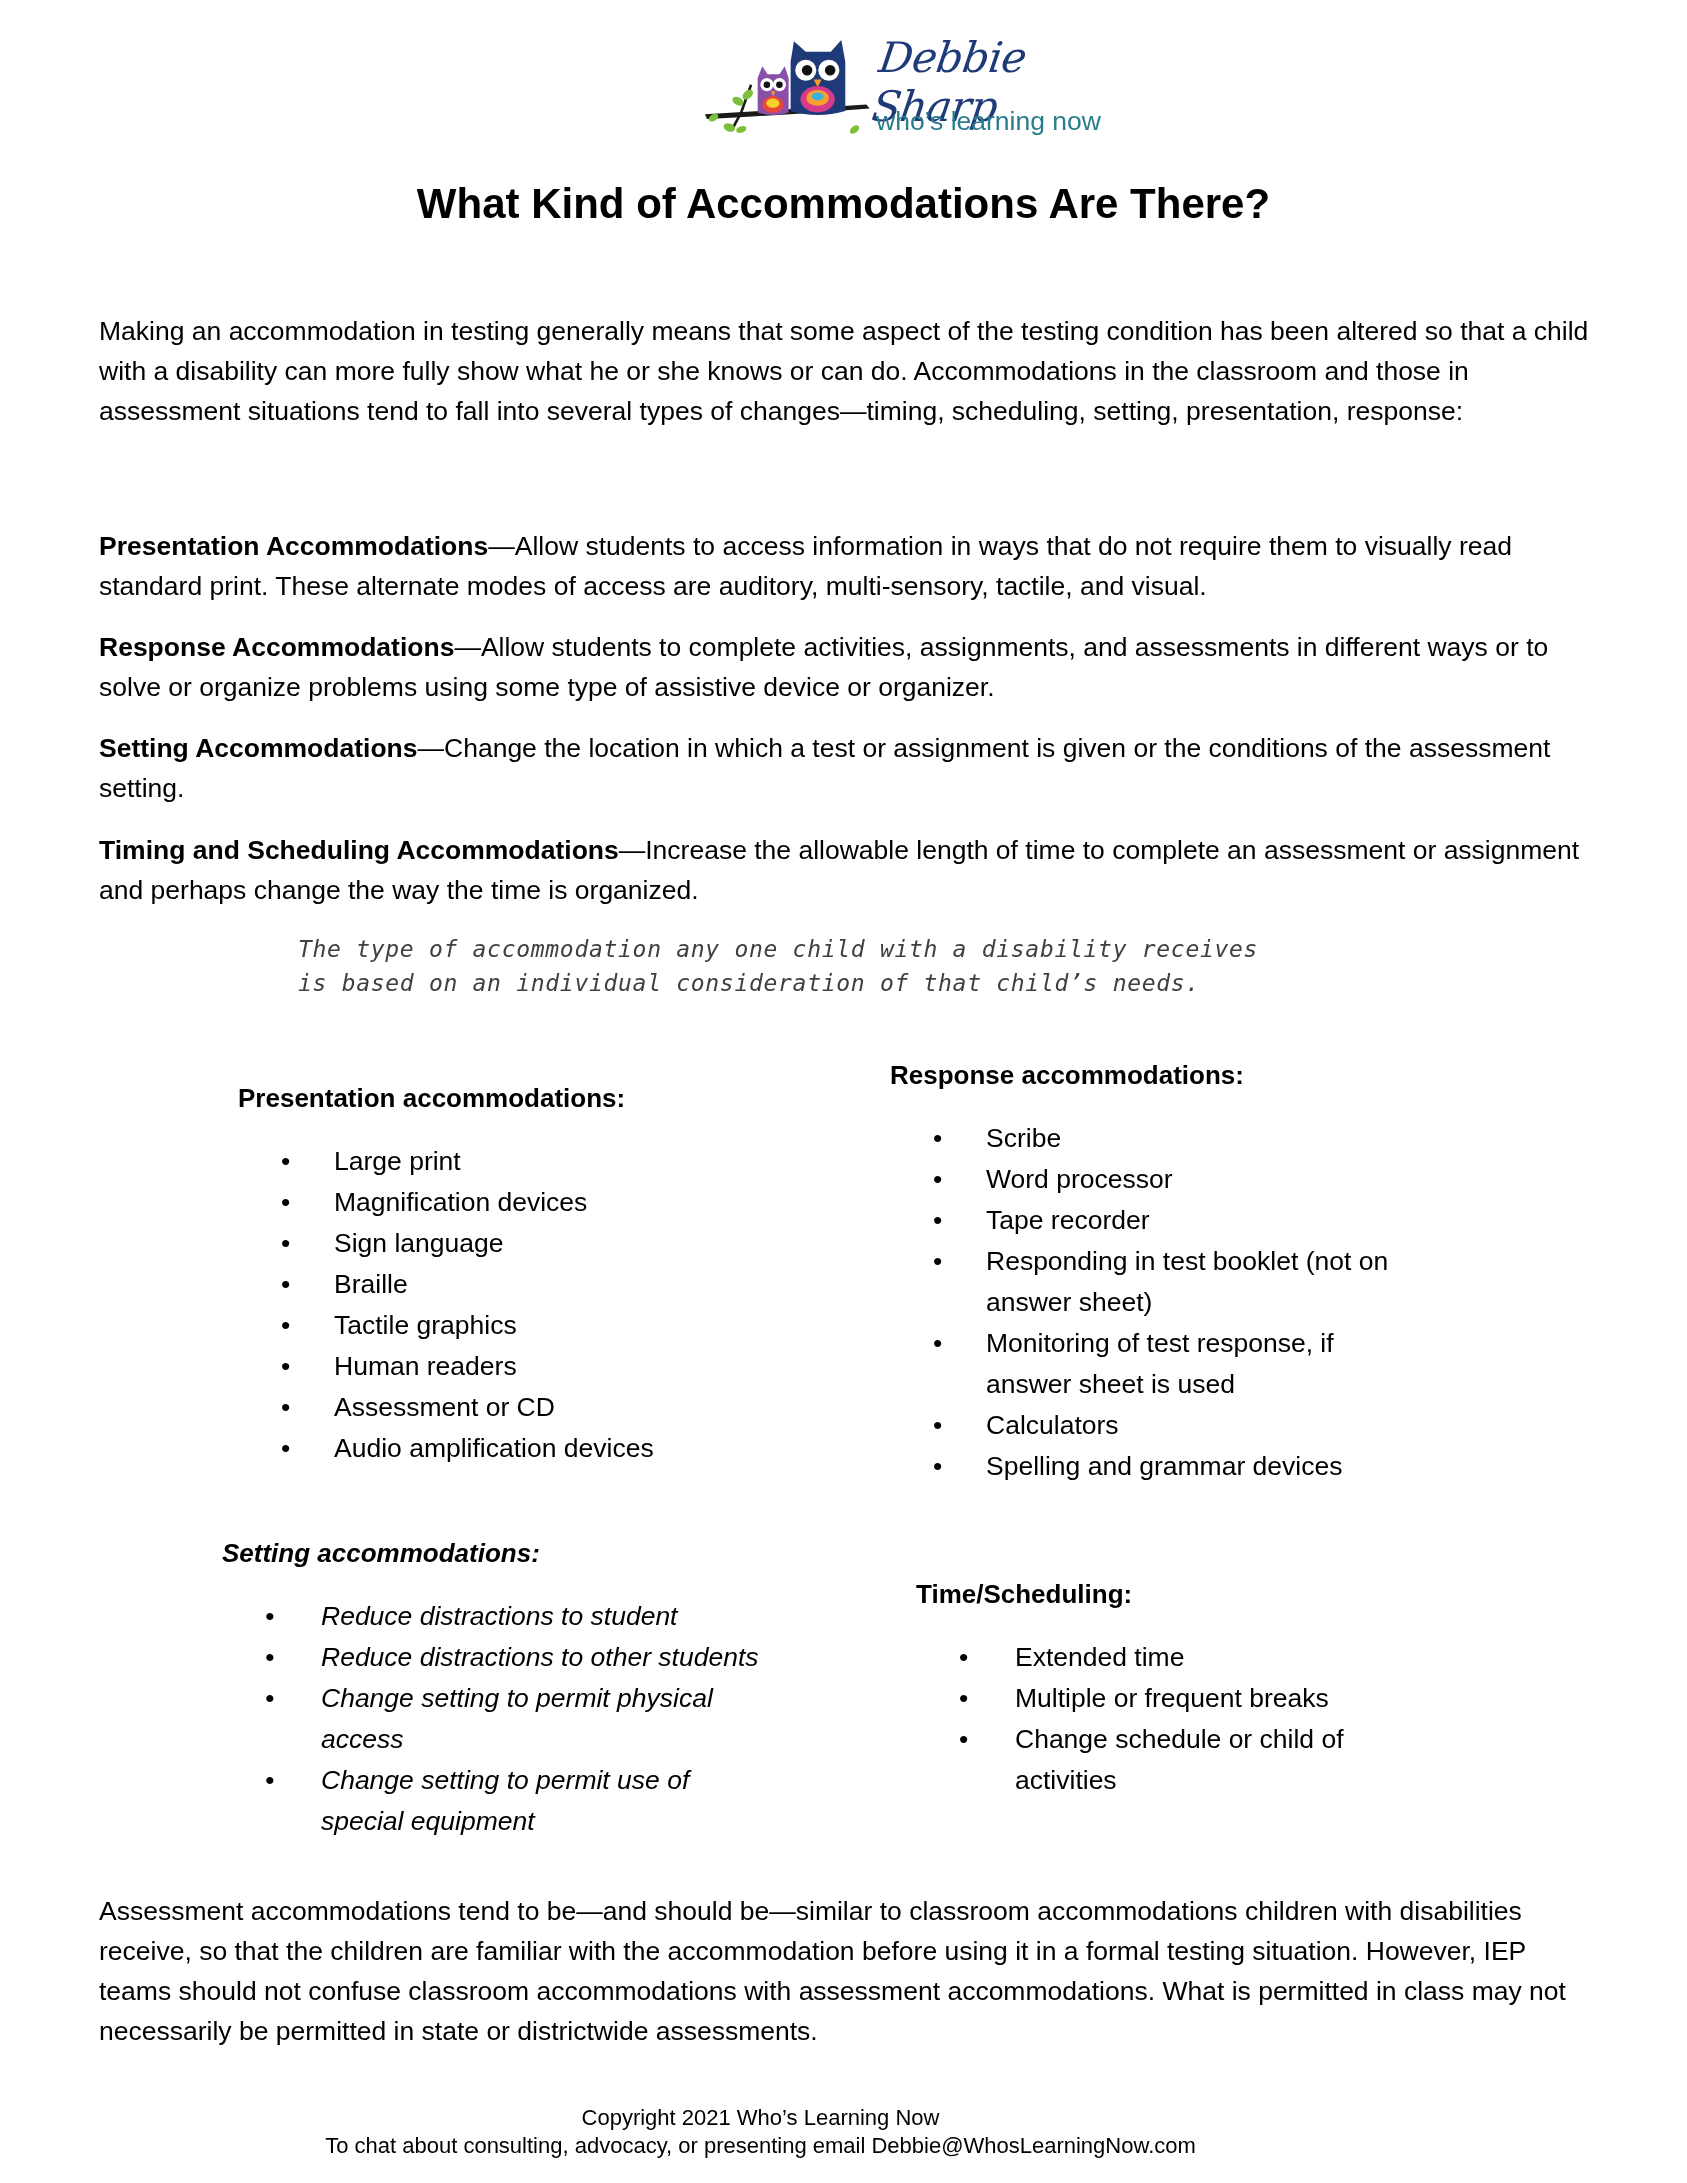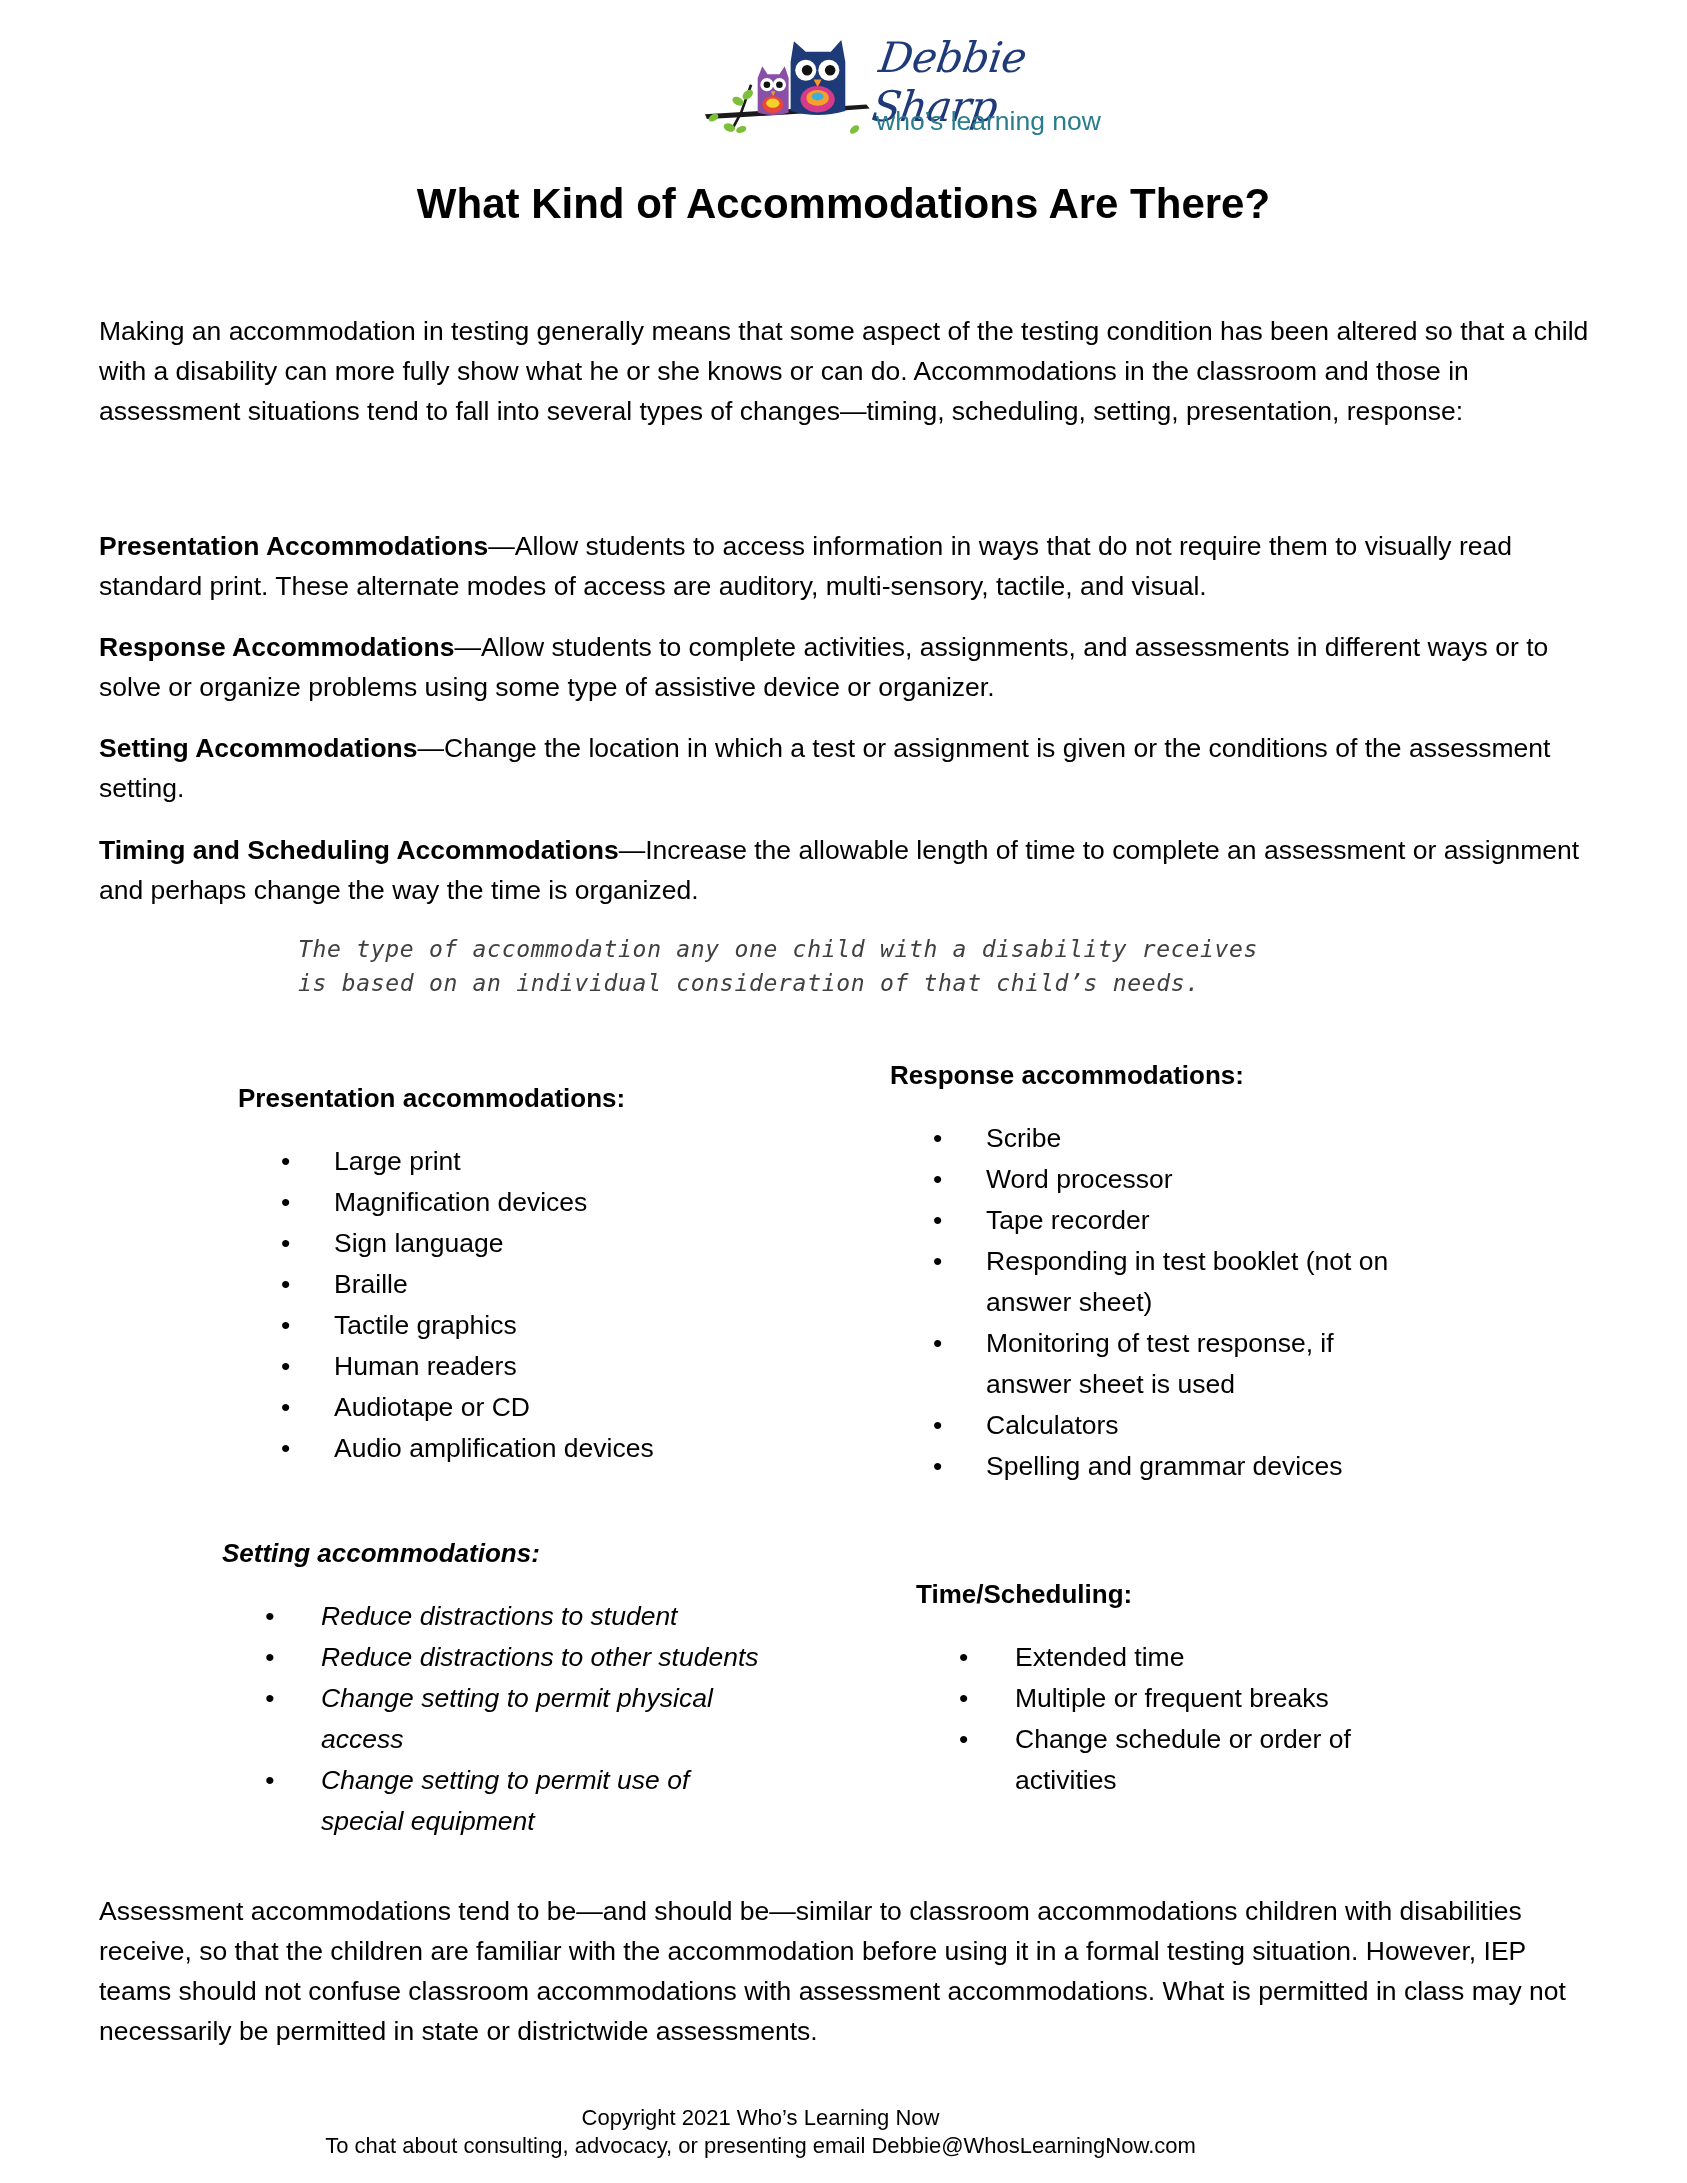--- a/index.html
+++ b/index.html
@@ -122,21 +122,21 @@
 
 <div class="list-block pres">
   <h3>Presentation accommodations:</h3>
   <ul>
       <li><span class="bullet">•</span><span>Large print</span></li>
       <li><span class="bullet">•</span><span>Magnification devices</span></li>
       <li><span class="bullet">•</span><span>Sign language</span></li>
       <li><span class="bullet">•</span><span>Braille</span></li>
       <li><span class="bullet">•</span><span>Tactile graphics</span></li>
       <li><span class="bullet">•</span><span>Human readers</span></li>
-      <li><span class="bullet">•</span><span>Audiotape or CD</span></li>
+      <li><span class="bullet">•</span><span>Assessment or CD</span></li>
       <li><span class="bullet">•</span><span>Audio amplification devices</span></li>
     </ul>
 </div>
 <div class="list-block resp">
   <h3>Response accommodations:</h3>
   <ul>
       <li><span class="bullet">•</span><span>Scribe</span></li>
       <li><span class="bullet">•</span><span>Word processor</span></li>
       <li><span class="bullet">•</span><span>Tape recorder</span></li>
       <li><span class="bullet">•</span><span>Responding in test booklet (not on answer sheet)</span></li>
@@ -152,21 +152,21 @@
       <li><span class="bullet">•</span><span>Reduce distractions to other students</span></li>
       <li><span class="bullet">•</span><span>Change setting to permit physical access</span></li>
       <li><span class="bullet">•</span><span>Change setting to permit use of special equipment</span></li>
     </ul>
 </div>
 <div class="list-block time">
   <h3>Time/Scheduling:</h3>
   <ul>
       <li><span class="bullet">•</span><span>Extended time</span></li>
       <li><span class="bullet">•</span><span>Multiple or frequent breaks</span></li>
-      <li><span class="bullet">•</span><span>Change schedule or order of activities</span></li>
+      <li><span class="bullet">•</span><span>Change schedule or child of activities</span></li>
     </ul>
 </div>
 
 <div class="para closing">Assessment accommodations tend to be—and should be—similar to classroom accommodations children with disabilities receive, so that the children are familiar with the accommodation before using it in a formal testing situation. However, IEP teams should not confuse classroom accommodations with assessment accommodations. What is permitted in class may not necessarily be permitted in state or districtwide assessments.</div>
 
 <div class="footer">
   <div>Copyright 2021 Who’s Learning Now</div>
   <div>To chat about consulting, advocacy, or presenting email Debbie@WhosLearningNow.com</div>
 </div>
 

